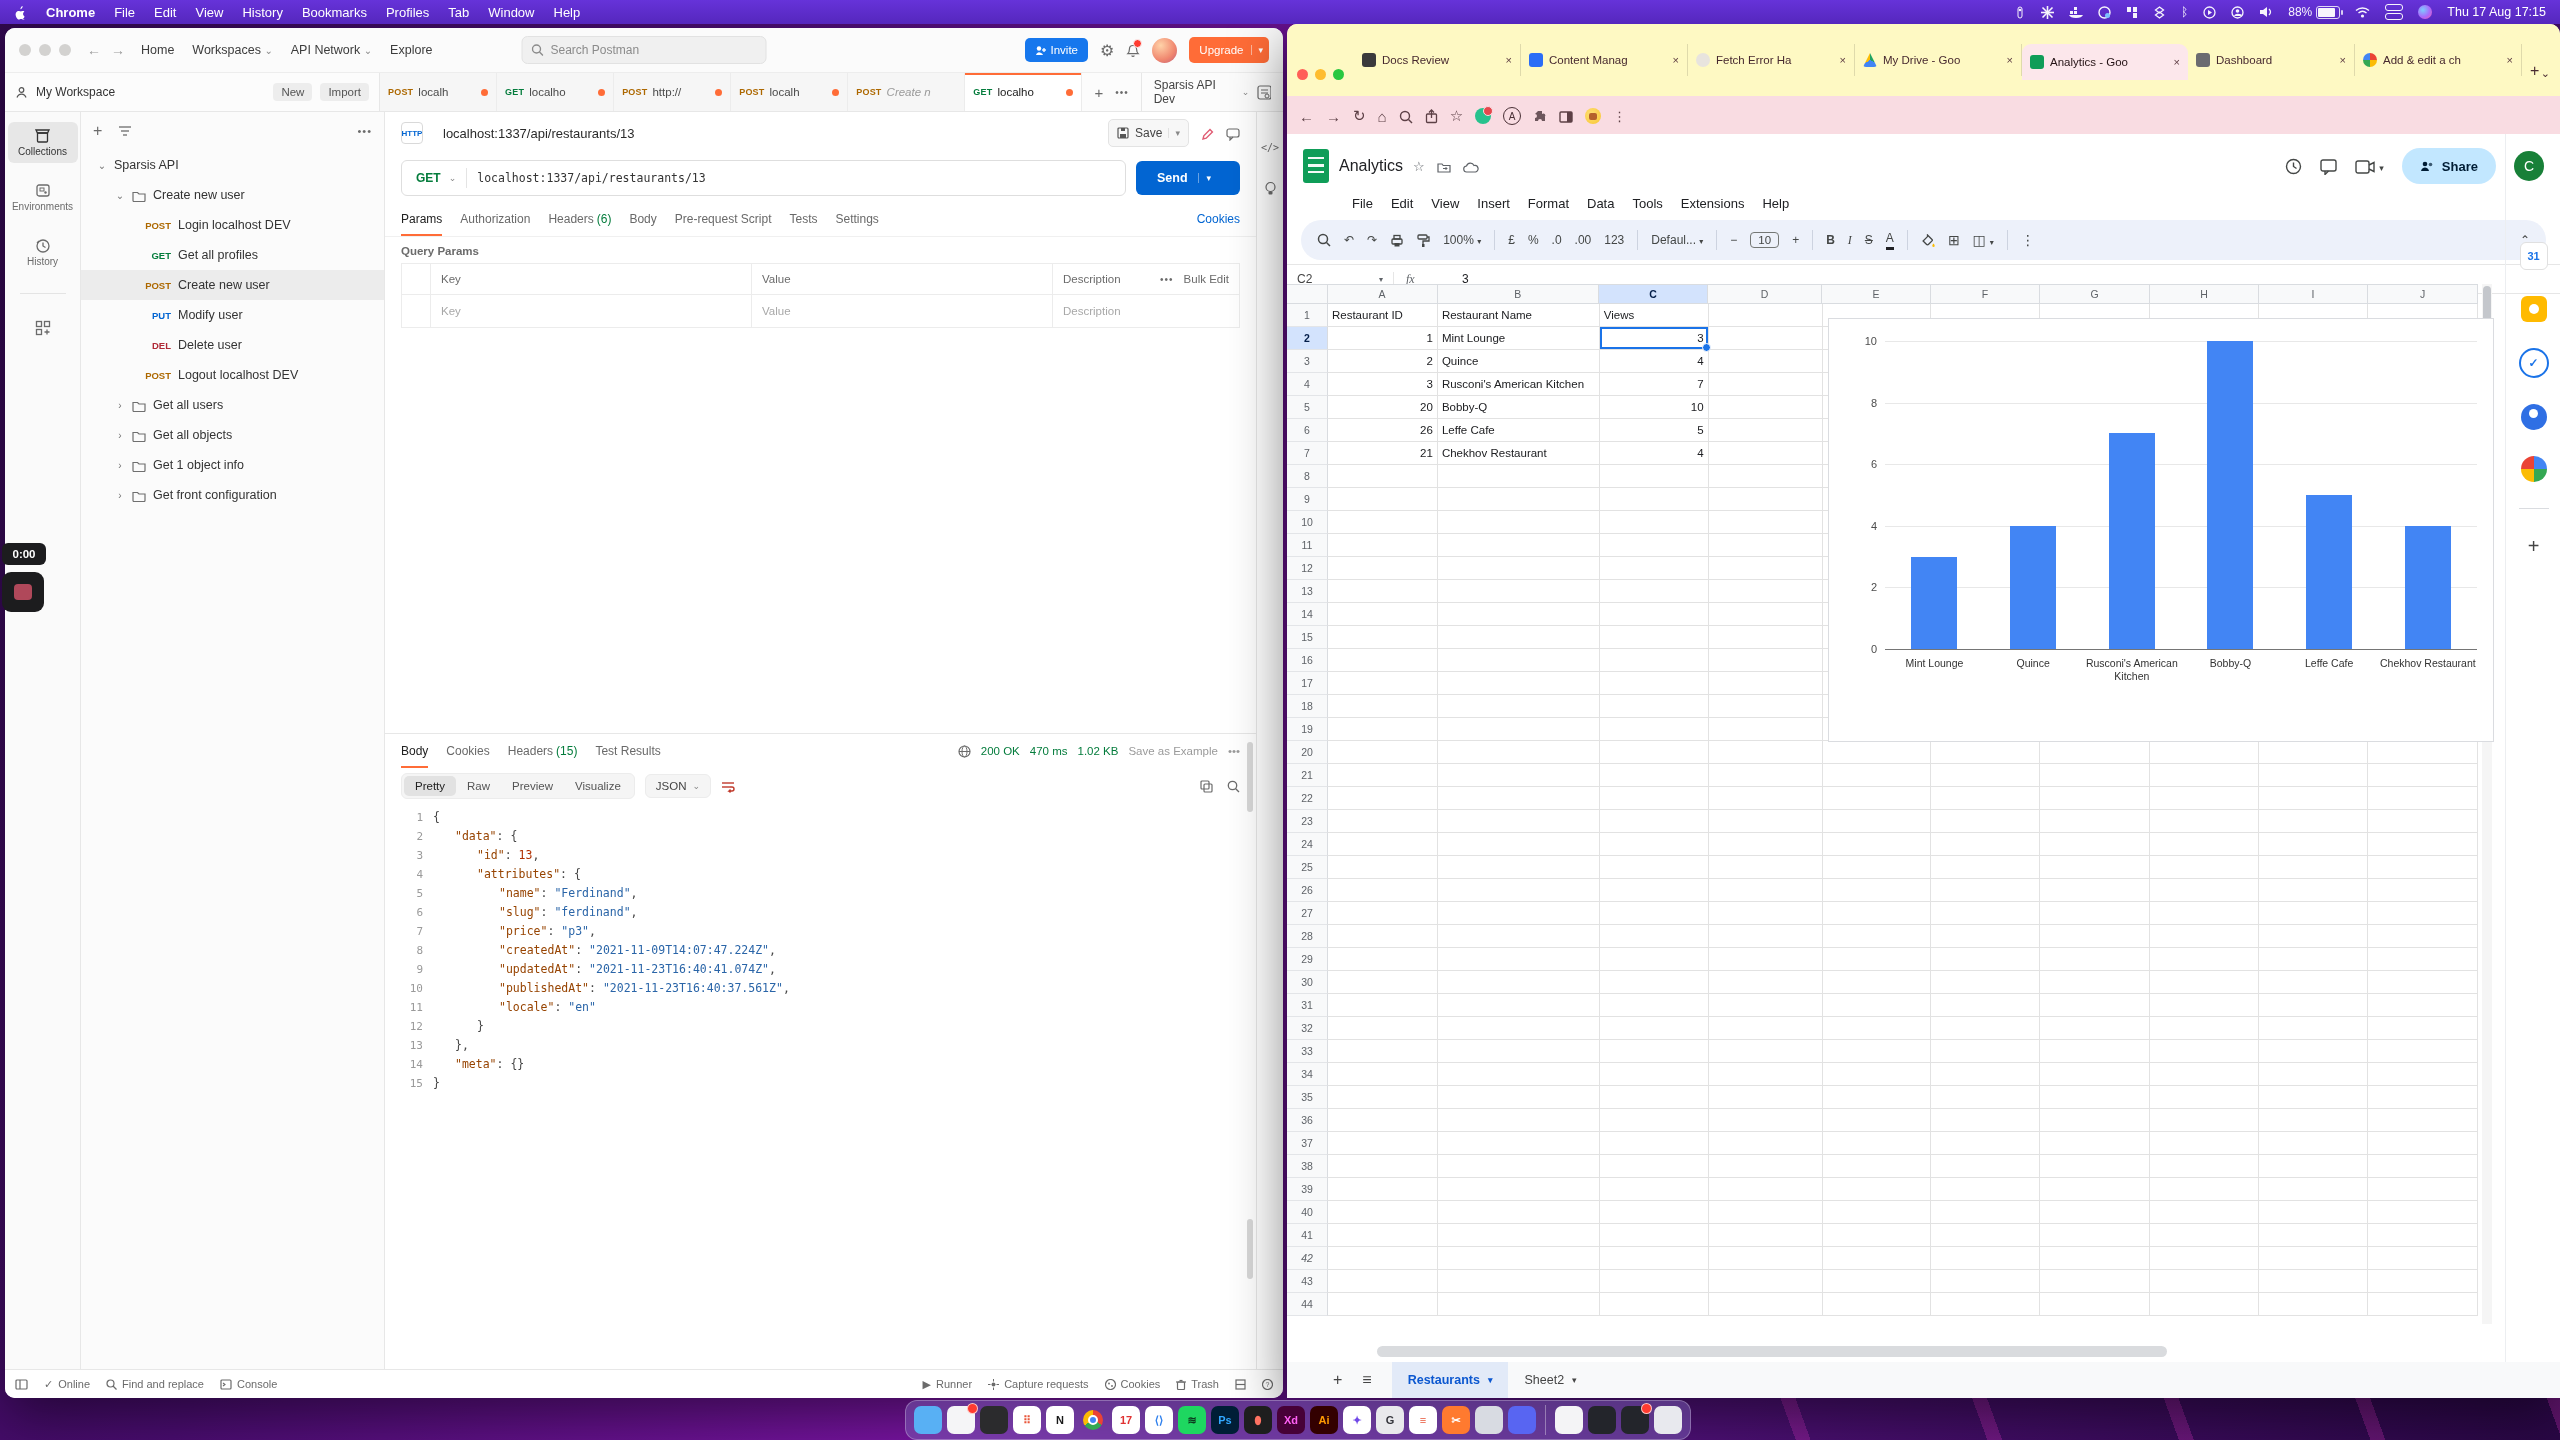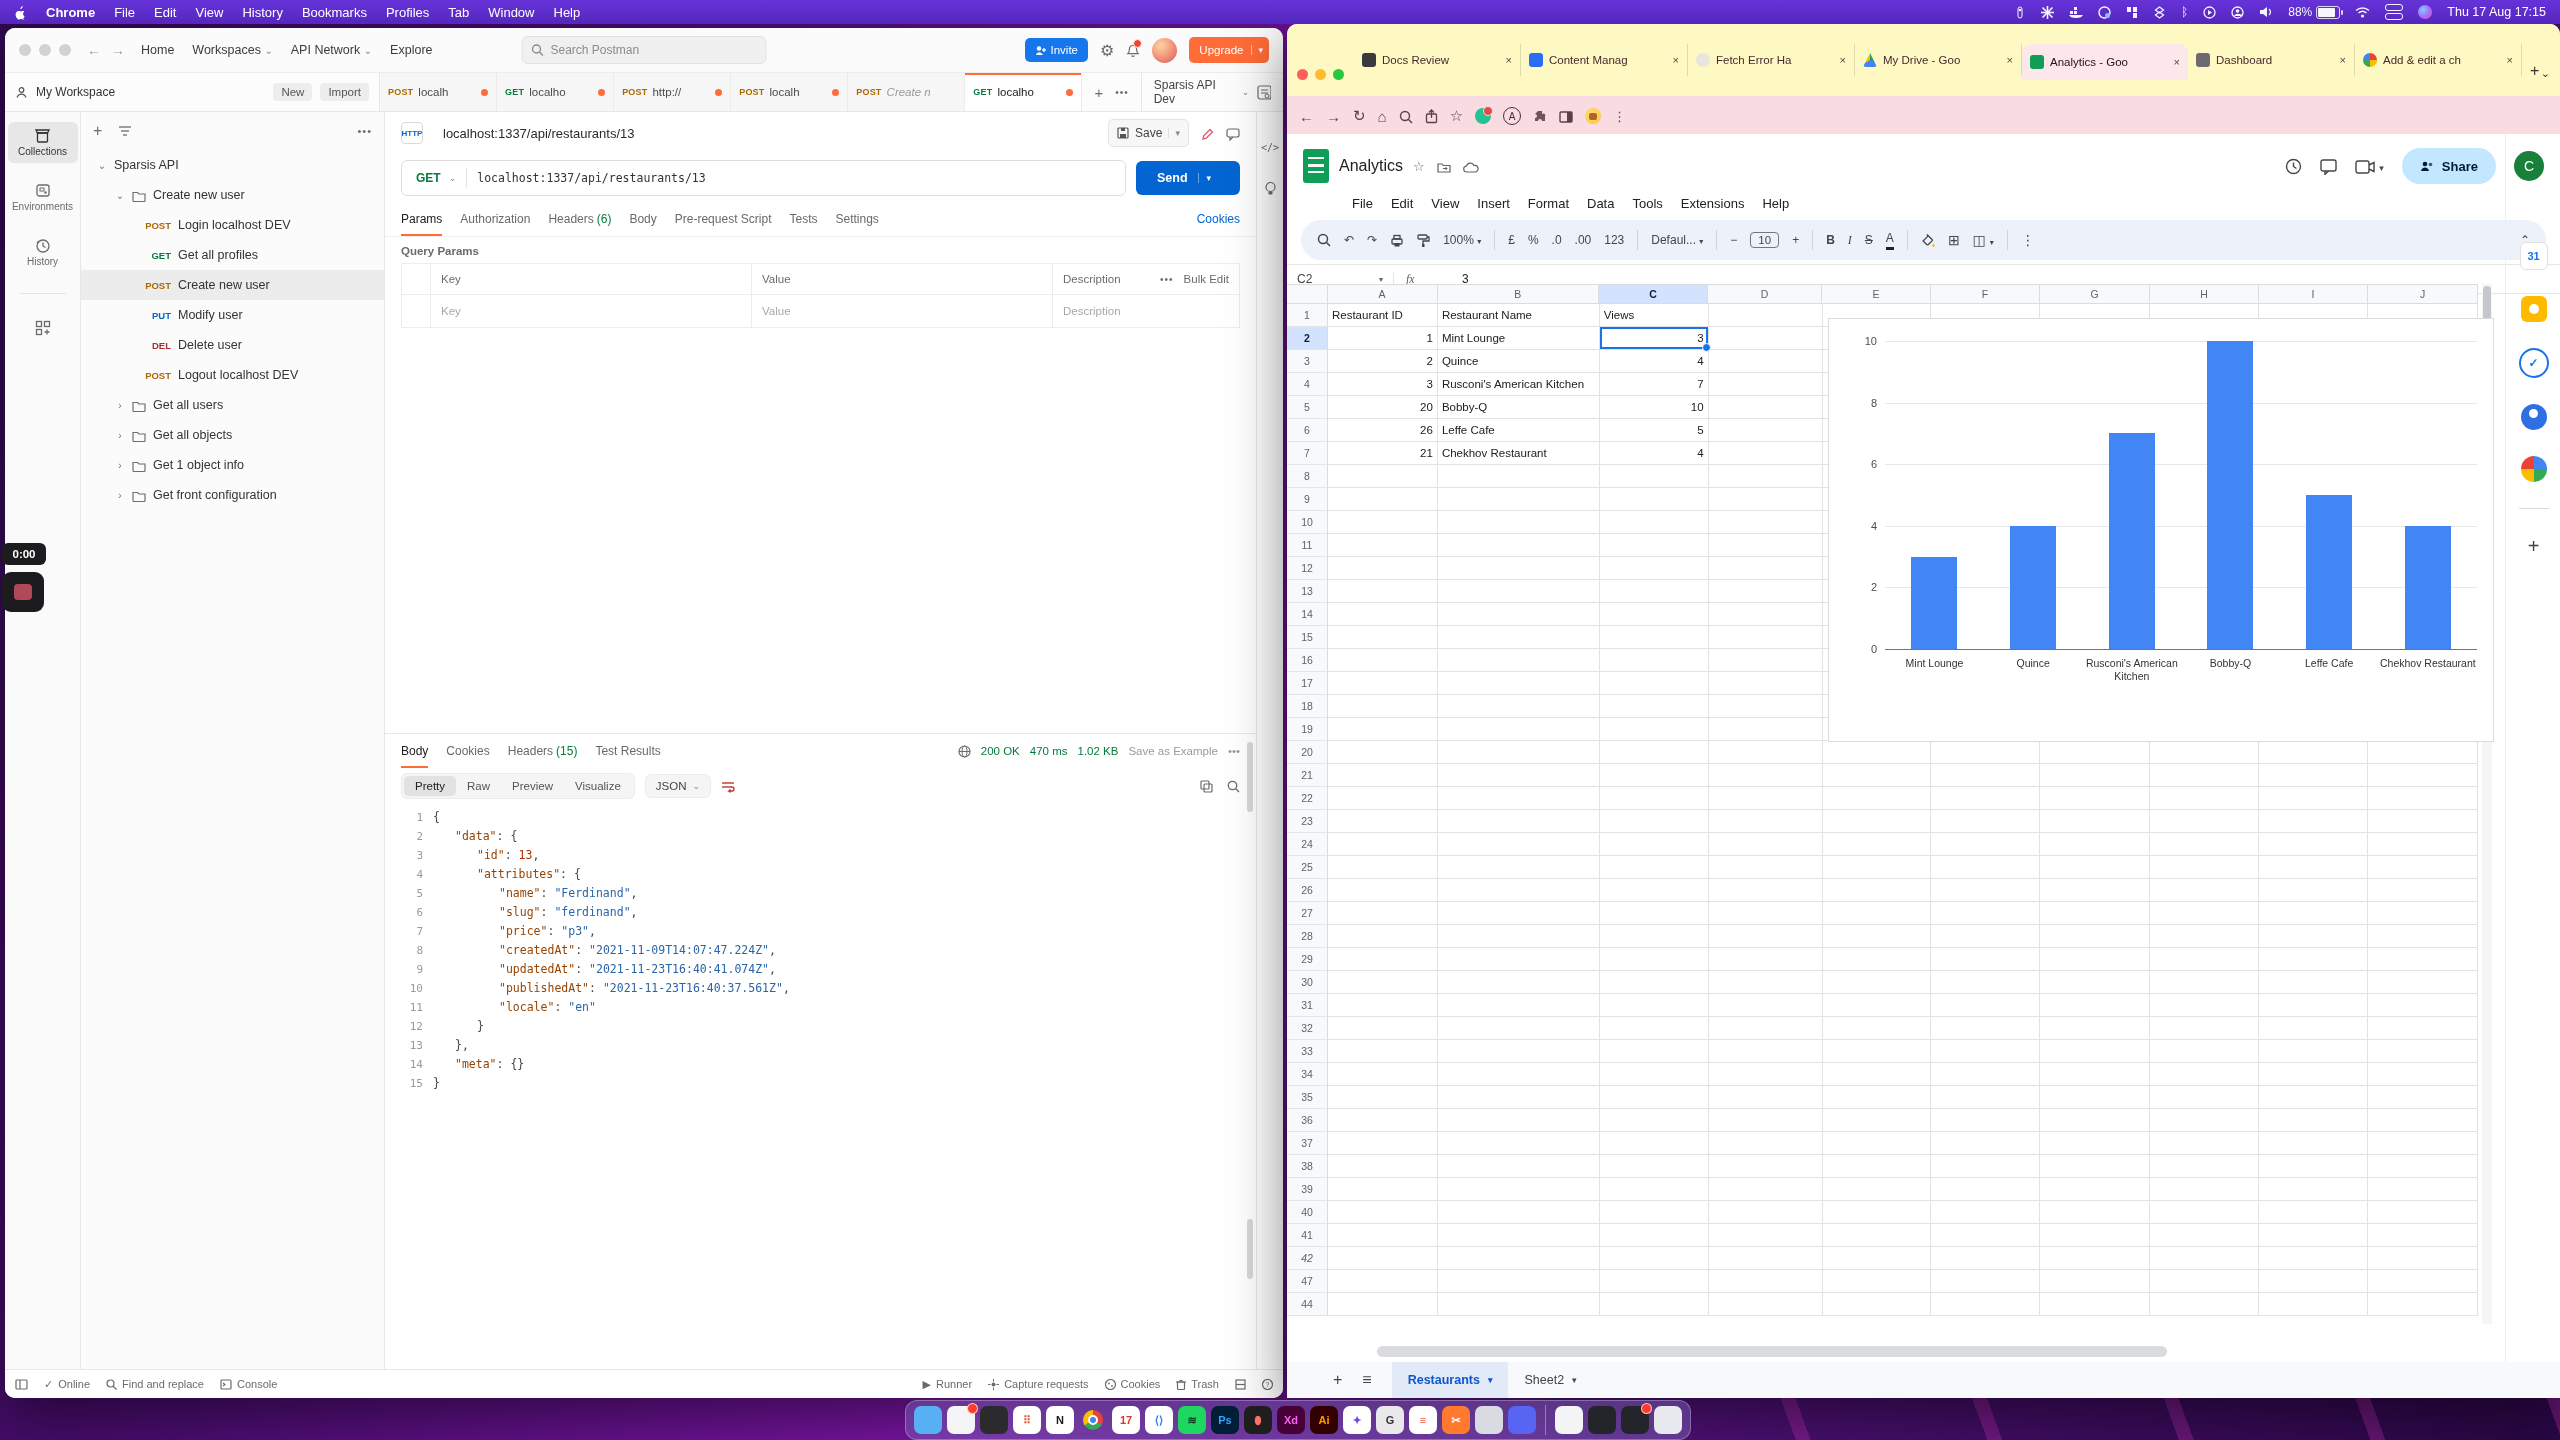--- a/index.html
+++ b/index.html
@@ -1668,21 +1668,21 @@
           <span class="g-c" style="width: 100px;"></span>
           <span class="g-c" style="width: 105px;"></span>
           <span class="g-c" style="width: 100px;"></span>
           <span class="g-c" style="width: 100px;"></span>
           <span class="g-c" style="width: 101px;"></span>
           <span class="g-c" style="width: 100px;"></span>
           <span class="g-c" style="width: 100px;"></span>
           <span class="g-c" style="width: 101px;"></span>
         </div>
         <div class="g-row">
-          <span class="g-g" style="width: 40px;">47</span>
+          <span class="g-g" style="width: 40px;">43</span>
           <span class="g-c" style="width: 101px;"></span>
           <span class="g-c" style="width: 153px;"></span>
           <span class="g-c" style="width: 100px;"></span>
           <span class="g-c" style="width: 105px;"></span>
           <span class="g-c" style="width: 100px;"></span>
           <span class="g-c" style="width: 100px;"></span>
           <span class="g-c" style="width: 101px;"></span>
           <span class="g-c" style="width: 100px;"></span>
           <span class="g-c" style="width: 100px;"></span>
           <span class="g-c" style="width: 101px;"></span>

